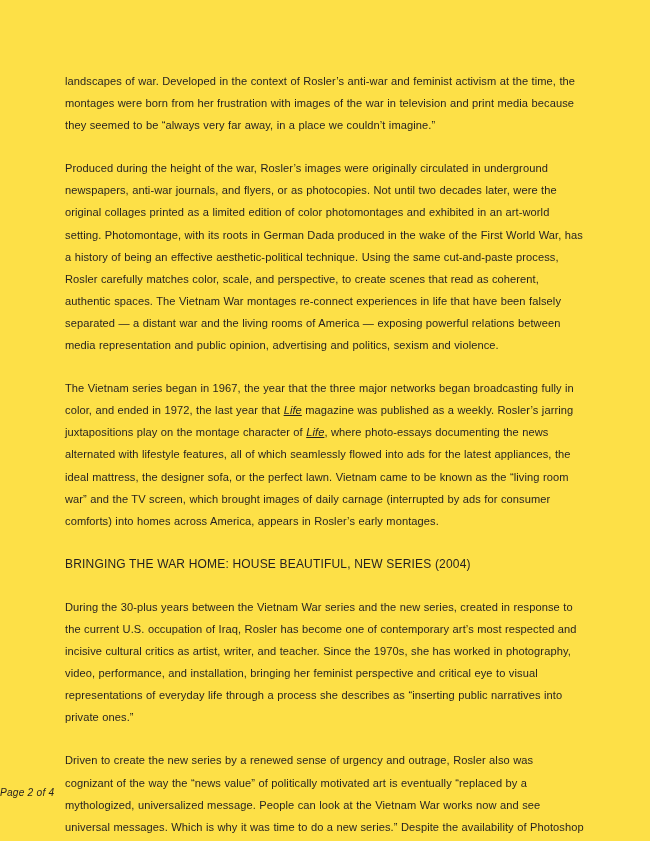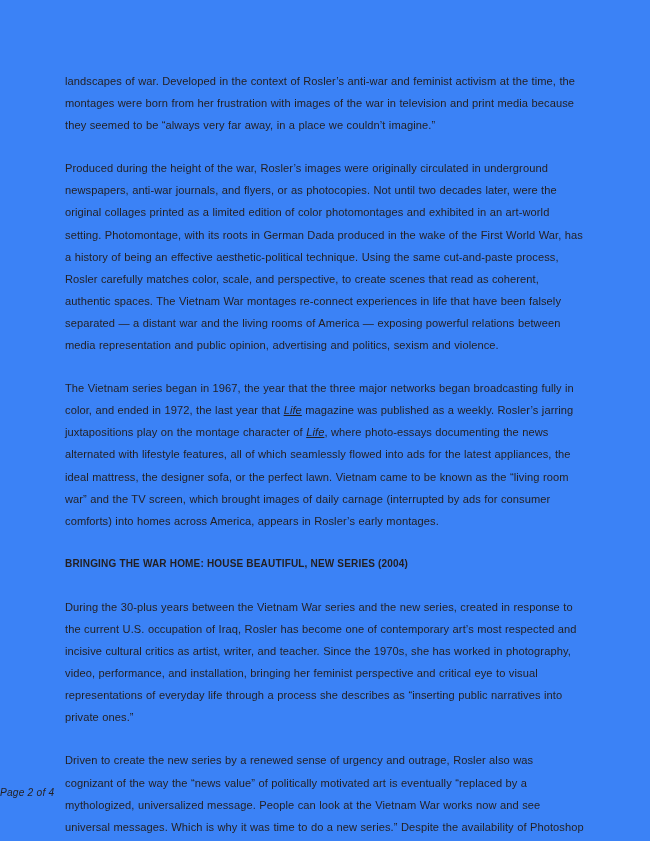--- a/index.html
+++ b/index.html
@@ -15,21 +15,21 @@
     color: #231f20;
     position: relative;
     overflow: hidden;
   }
   .page {
     position: absolute;
     left: 0;
     top: 0;
     width: 650px;
     height: 841px;
-    background: #3b82f6;
+    background: #fde047;
   }
   .content {
     position: absolute;
     left: 65px;
     top: 70px;
     width: 519px;
   }
   p.para {
     margin: 0 0 21px 0;
     font-size: 11.1px;
@@ -38,23 +38,23 @@
     letter-spacing: 0.08px;
     word-spacing: 0.25px;
     color: #231f20;
     text-rendering: optimizeLegibility;
   }
   p.para:last-of-type {
     margin-bottom: 0;
   }
   h2.section-heading {
     margin: 0 0 21px 0;
-    font-size: 10px;
+    font-size: 12px;
     line-height: 22.1px;
-    font-weight: bold;
+    font-weight: normal;
     letter-spacing: 0.18px;
     color: #231f20;
   }
   .italic {
     font-style: italic;
     text-decoration: underline;
   }
   .footer {
     position: absolute;
     left: 0;

